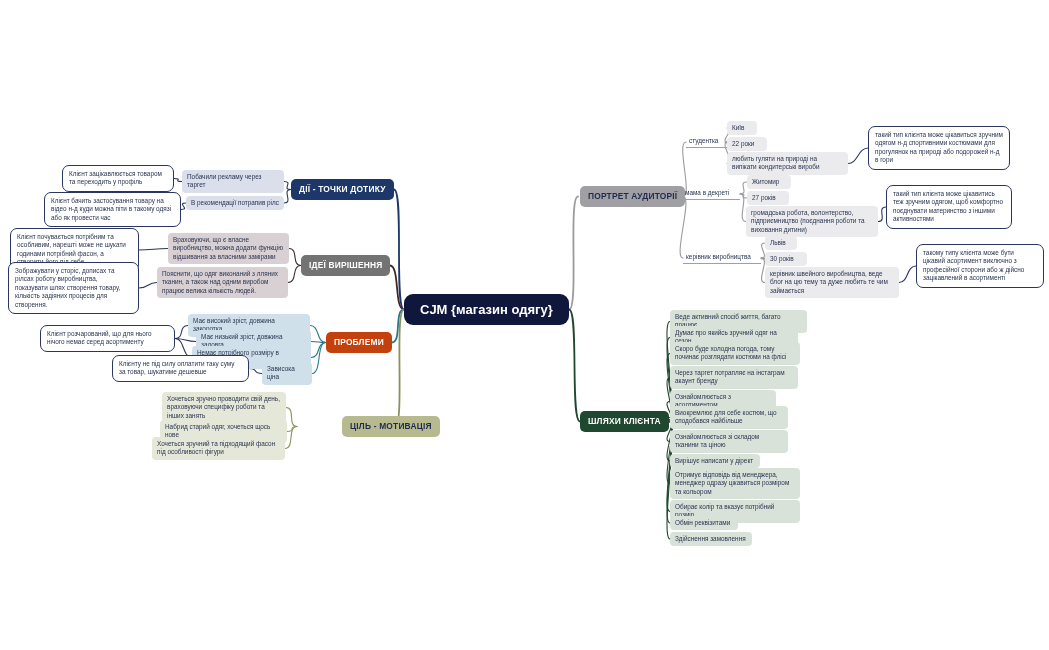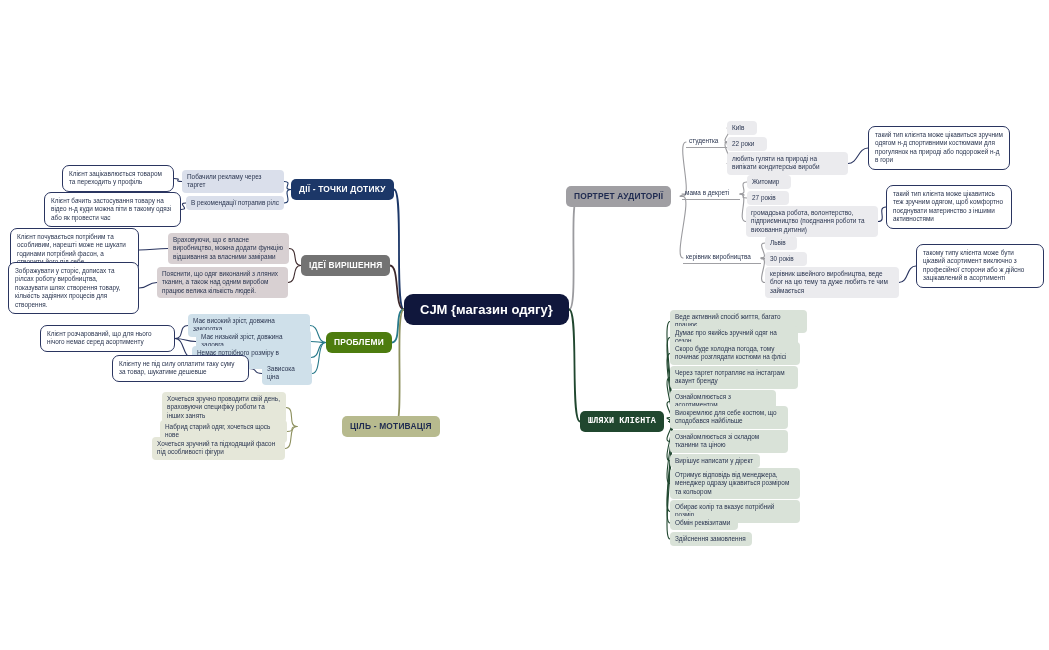--- a/index.html
+++ b/index.html
@@ -19,24 +19,24 @@
   .kind-center{
     background:#10173c;color:#ffffff;border-radius:9px;
     font-size:13px;font-weight:bold;padding:7px 16px;text-align:center;white-space:nowrap;
   }
   .kind-header{
     font-size:8.4px;font-weight:bold;text-align:center;border-radius:5px;
     padding:5px 8px;white-space:nowrap;letter-spacing:.2px;
   }
   .b-dii.kind-header{background:#1c3768;color:#ffffff;}
   .b-idei.kind-header{background:#737373;color:#ffffff;}
-  .b-problemy.kind-header{background:#4d7c0f;color:#ffffff;border-radius:6px;}
+  .b-problemy.kind-header{background:#c2410c;color:#ffffff;}
   .b-tsil.kind-header{background:#b7ba8e;color:#1e2a50;margin-left:45px;}
   .b-portret.kind-header{background:#a09fa3;color:#1e2a50;}
-  .b-shliakhy.kind-header{background:#20472f;color:#ffffff;font-family:Liberation Mono, monospace;}
+  .b-shliakhy.kind-header{background:#20472f;color:#ffffff;}
   .kind-leaf{color:#2a3550;}
   .b-dii.kind-leaf{background:#dadfeb;}
   .b-idei.kind-leaf{background:#d8d0d2;}
   .b-problemy.kind-leaf{background:#cfe0ea;}
   .b-tsil.kind-leaf{background:#e5e7d9;}
   .b-portret.kind-leaf{background:#ebebee;}
   .b-shliakhy.kind-leaf{background:#d9e2d8;}
   .kind-callout{
     background:#ffffff;border:1.2px solid #2a3560;border-radius:7px;
     padding:4px 6px;color:#2a3550;
@@ -120,21 +120,21 @@
     <div class="node kind-leaf b-problemy" style="left: 188px; top: 314px; width: 122px;">Має високий зріст, довжина закоротка</div>
     <div class="node kind-leaf b-problemy" style="left: 196px; top: 330px; width: 115px;">Має низький зріст, довжина задовга</div>
     <div class="node kind-leaf b-problemy" style="left: 192px; top: 346px; width: 119px;">Немає потрібного розміру в наявності</div>
     <div class="node kind-leaf b-problemy" style="left: 262px; top: 362px; width: 50px;">Зависока ціна</div>
     <div class="node kind-callout b-problemy" style="left: 40px; top: 325px; width: 135px;">Клієнт розчарований, що для нього нічого немає серед асортименту</div>
     <div class="node kind-callout b-problemy" style="left: 112px; top: 355px; width: 137px;">Клієнту не під силу оплатити таку суму за товар, шукатиме дешевше</div>
     <div class="node kind-header b-tsil" style="left: 297px; top: 416px;">ЦІЛЬ - МОТИВАЦІЯ</div>
     <div class="node kind-leaf b-tsil" style="left: 162px; top: 392px; width: 124px;">Хочеться зручно проводити свій день, враховуючи специфіку роботи та інших занять</div>
     <div class="node kind-leaf b-tsil" style="left: 160px; top: 420px; width: 127px;">Набрид старий одяг, хочеться щось нове</div>
     <div class="node kind-leaf b-tsil" style="left: 152px; top: 437px; width: 133px;">Хочеться зручний та підходящий фасон під особливості фігури</div>
-    <div class="node kind-header b-portret" style="left: 566px; top: 186px;">ПОРТРЕТ АУДИТОРІЇ</div>
+    <div class="node kind-header b-portret" style="left: 580px; top: 186px;">ПОРТРЕТ АУДИТОРІЇ</div>
     <div class="node kind-label b-portret" style="left: 686px; top: 136px; width: 42px;">студентка</div>
     <div class="node kind-leaf b-portret" style="left: 727px; top: 121px; width: 30px;">Київ</div>
     <div class="node kind-leaf b-portret" style="left: 727px; top: 137px; width: 40px;">22 роки</div>
     <div class="node kind-leaf b-portret" style="left: 727px; top: 152px; width: 121px;">любить гуляти на природі на випікати кондитерські вироби</div>
     <div class="node kind-callout b-portret" style="left: 868px; top: 126px; width: 142px;">такий тип клієнта може цікавиться зручним одягом н-д спортивними костюмами для прогулянок на природі або подорожей н-д в гори</div>
     <div class="node kind-label b-portret" style="left: 682px; top: 188px; width: 58px;">мама в декреті</div>
     <div class="node kind-leaf b-portret" style="left: 747px; top: 175px; width: 44px;">Житомир</div>
     <div class="node kind-leaf b-portret" style="left: 747px; top: 191px; width: 42px;">27 років</div>
     <div class="node kind-leaf b-portret" style="left: 746px; top: 206px; width: 132px;">громадська робота, волонтерство, підприємництво (поєднання роботи та виховання дитини)</div>
     <div class="node kind-callout b-portret" style="left: 886px; top: 185px; width: 126px;">такий тип клієнта може цікавитись теж зручним одягом, щоб комфортно поєднувати материнство з іншими активностями</div>

